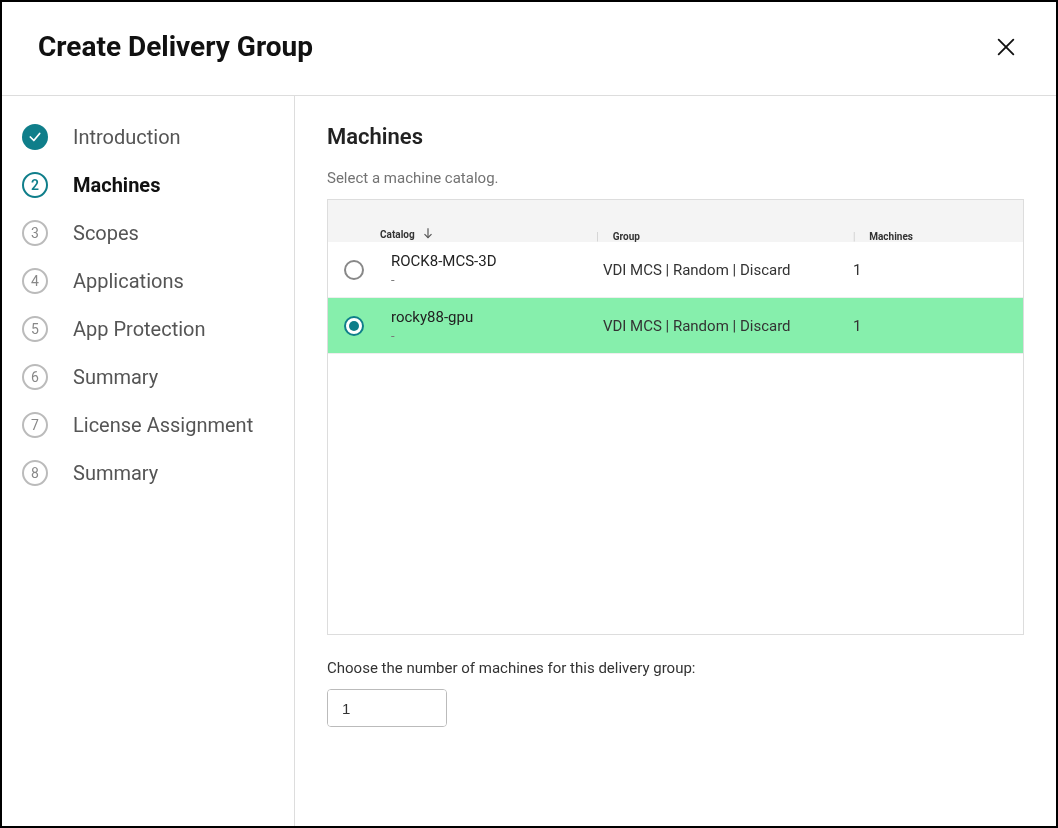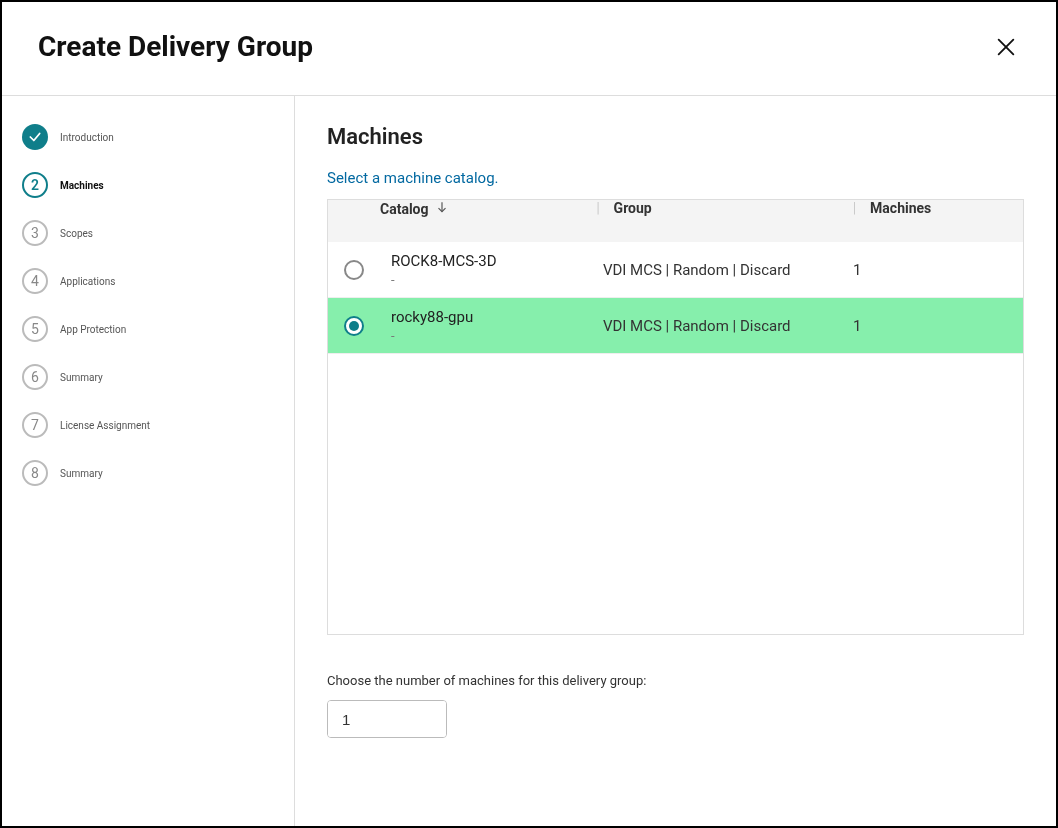--- a/index.html
+++ b/index.html
@@ -85,60 +85,61 @@
       color: #0f7e8a;
       background: #fff;
       font-weight: 600;
     }
     .step-badge.pending {
       border: 2px solid #bbb;
       color: #888;
       background: #fff;
     }
     .step-label {
-      font-size: 10px;
+      font-size: 20px;
       color: #555;
+      margin-left: 13px;
     }
     .step.current .step-label {
       color: #111;
       font-weight: 700;
     }
     .main {
       flex: 1;
       padding: 28px 32px;
       display: flex;
       flex-direction: column;
       min-height: 0;
     }
     .main-title {
       font-size: 22px;
       font-weight: 600;
       color: #222;
       margin-bottom: 20px;
     }
     .main-subtitle {
       font-size: 15px;
-      color: #0369a1;
+      color: #737373;
       margin-bottom: 12px;
     }
     .table-wrap {
       border: 1px solid #ddd;
       flex: 0 0 436px;
       display: flex;
       flex-direction: column;
       overflow: hidden;
     }
     .thead {
       display: flex;
       background: #f4f4f4;
-      font-size: 14px;
+      font-size: 10px;
       font-weight: 700;
       color: #333;
       height: 42px;
-      align-items: flex-start;
+      align-items: flex-end;
     }
     .col-radio { width: 52px; flex-shrink: 0; }
     .col-catalog { flex: 1 1 210px; display: flex; align-items: center; gap: 6px;}
     .col-type { flex: 1 1 250px; }
     .col-machines { flex: 0 0 170px; }
     .sep {
       color: #bbb;
       margin-right: 14px;
       font-weight: 300;
     }
@@ -186,23 +187,23 @@
       border-radius: 50%;
       background: #0f7e8a;
     }
     .catalog-name { color: #222; }
     .catalog-sub {
       font-size: 13px;
       color: #777;
       margin-top: 2px;
     }
     .section-label {
-      font-size: 13px;
+      font-size: 15px;
       color: #333;
-      margin-top: 38px;
+      margin-top: 24px;
       margin-bottom: 12px;
     }
     .spinner {
       display: flex;
       width: 120px;
       height: 38px;
       border: 1px solid #bbb;
       border-radius: 4px;
       overflow: hidden;
     }

